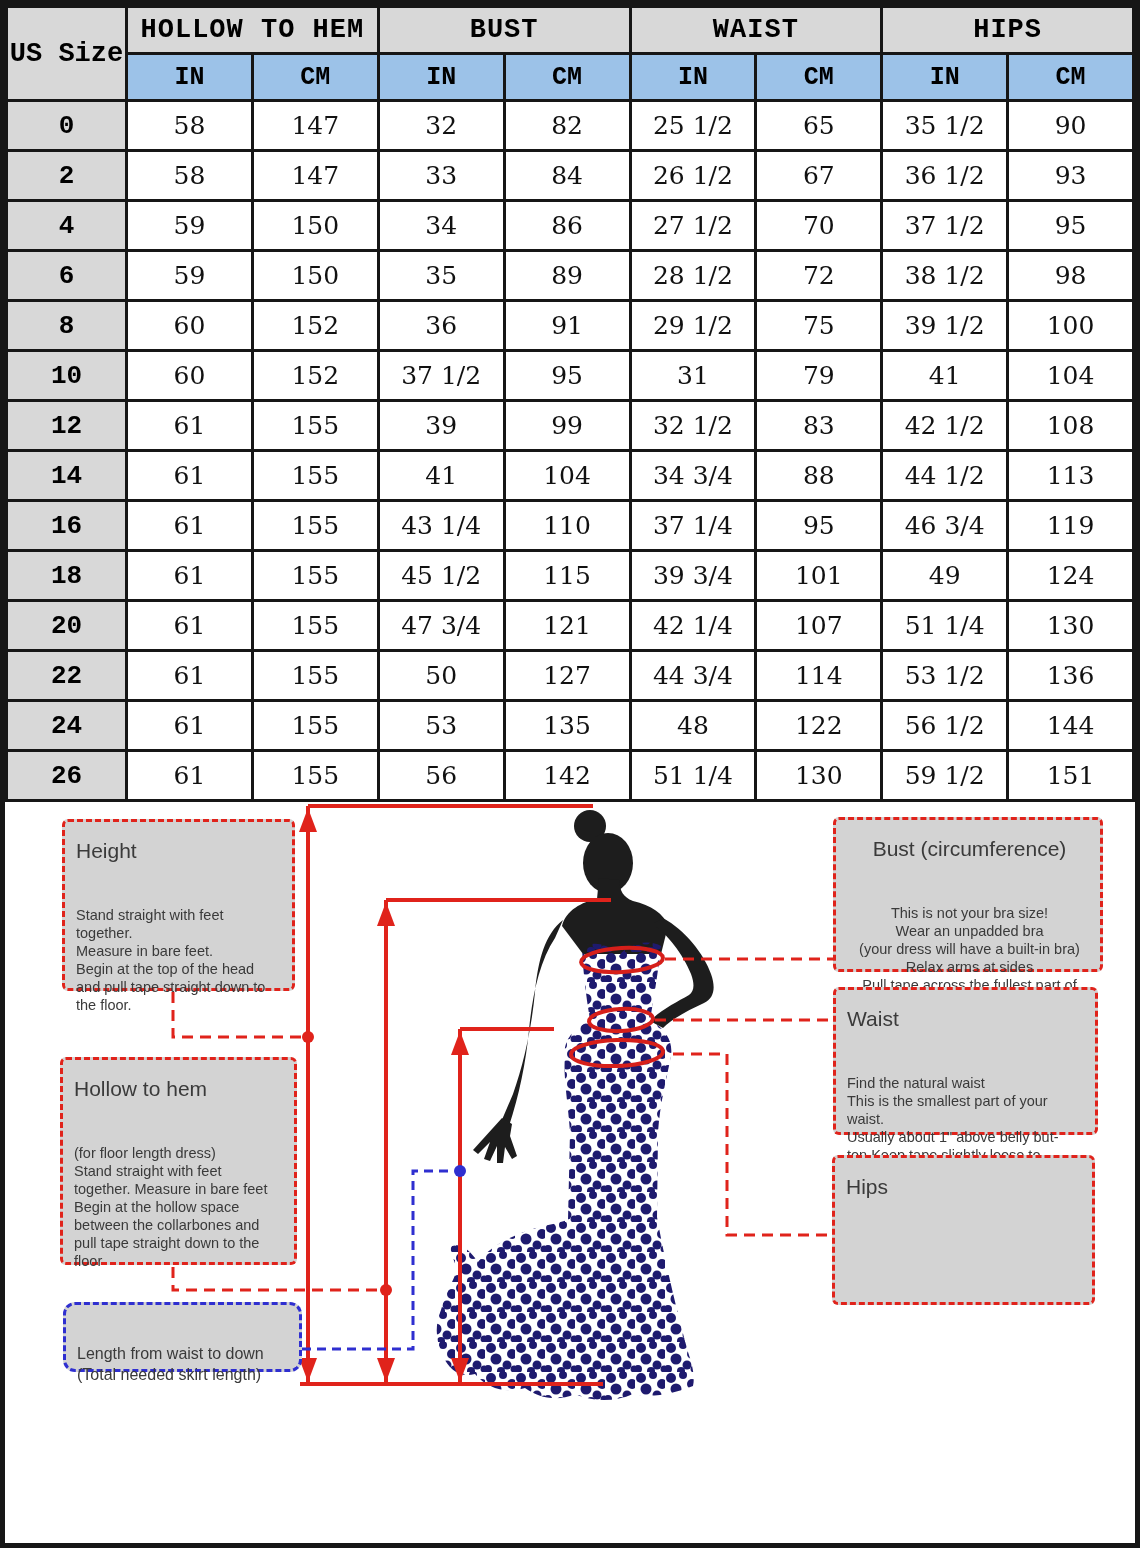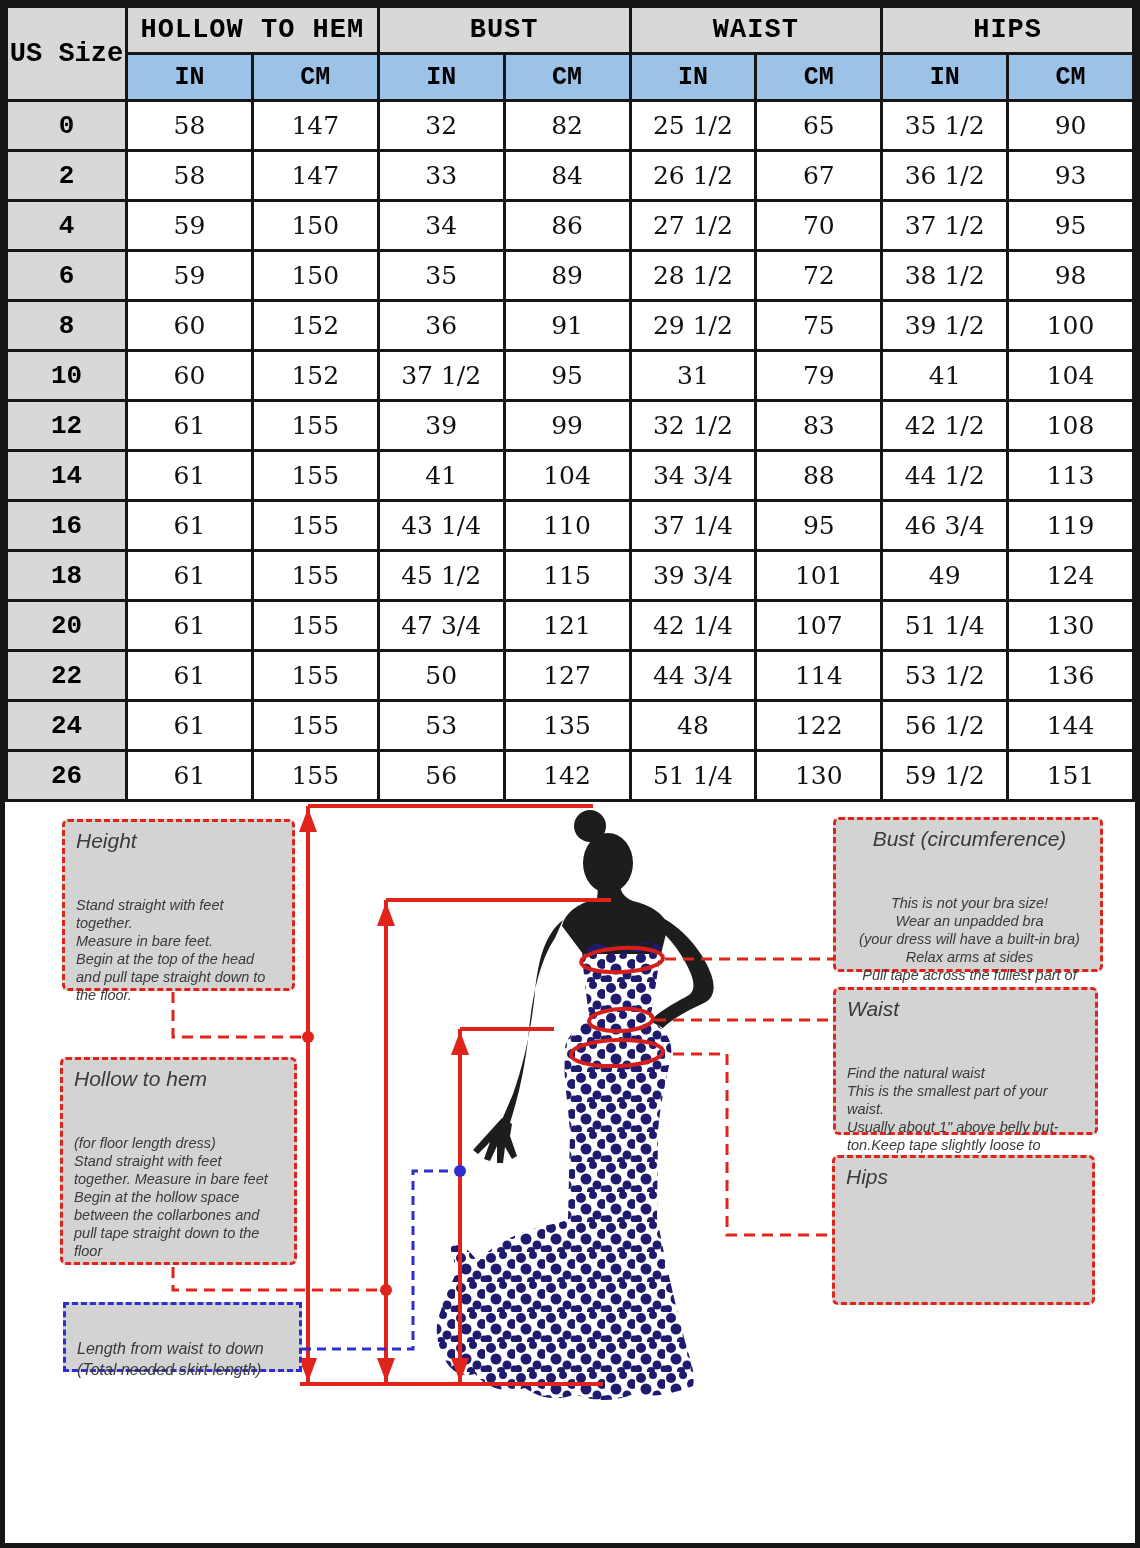--- a/index.html
+++ b/index.html
@@ -49,23 +49,23 @@
   }
   tbody td.val-cell{
     background:#fff;font-family:"DejaVu Serif",serif;font-size:25px;color:#111;
   }
   
   .diagram{position:relative;width:100%;height:612px;background:#fff;}
   .diagram svg{position:absolute;left:0;top:0;}
   .note-box{
     position:absolute;background:var(--boxgray);
     border:3px dashed var(--red);border-radius:6px;
-    padding:7px 8px 6px 11px;color:var(--boxtext);font-style:italic;
-  }
-  .note-box.blue{border-color:var(--blue-line);border-radius:0;display:flex;align-items:center;}
+    padding:17px 8px 6px 11px;color:var(--boxtext);
+  }
+  .note-box.blue{border-color:var(--blue-line);border-radius:12px;display:flex;align-items:center;}
   .note-title{font-size:21px;font-weight:400;line-height:1.15;margin-bottom:2px;}
   .note-body{font-size:14.5px;line-height:1.24;white-space:pre-line;margin-top:44px;}
   .note-box.blue .note-body{font-size:16px;line-height:1.3;}
   
   .ln{stroke:var(--red);stroke-width:4;fill:none;}
   .dash-red{stroke:var(--red);stroke-width:3;fill:none;stroke-dasharray:11 7;}
   .dash-blue{stroke:var(--blue-line);stroke-width:3;fill:none;stroke-dasharray:9 6;}
   .arrow{fill:var(--red);}
   .dot-red{fill:var(--red);}
   .dot-blue{fill:var(--blue-line);}

